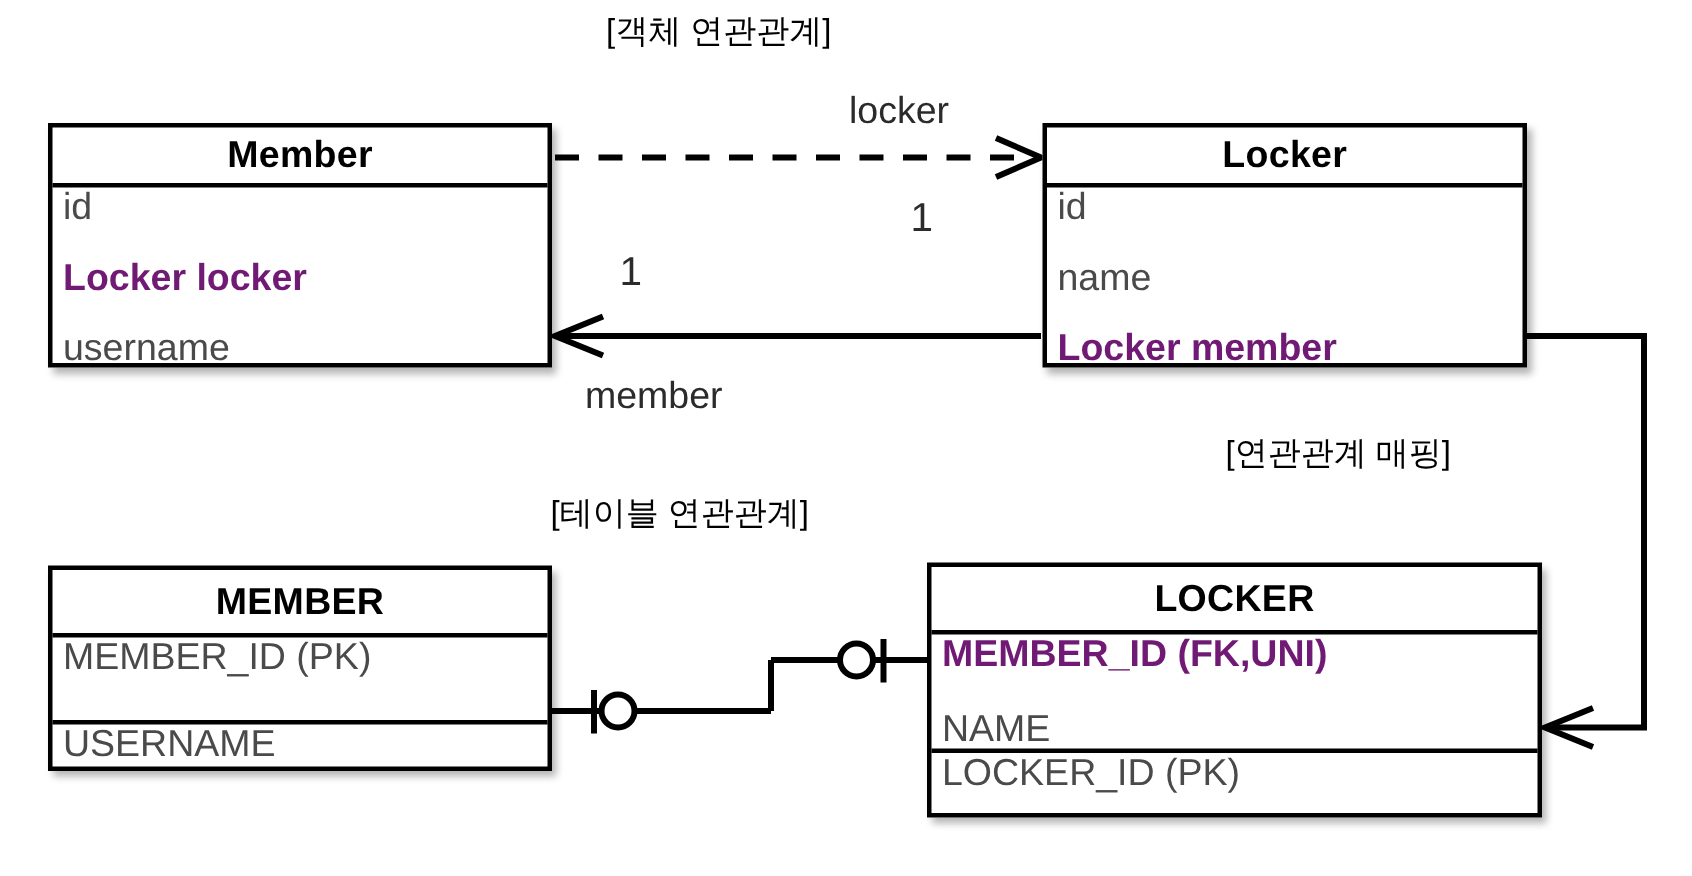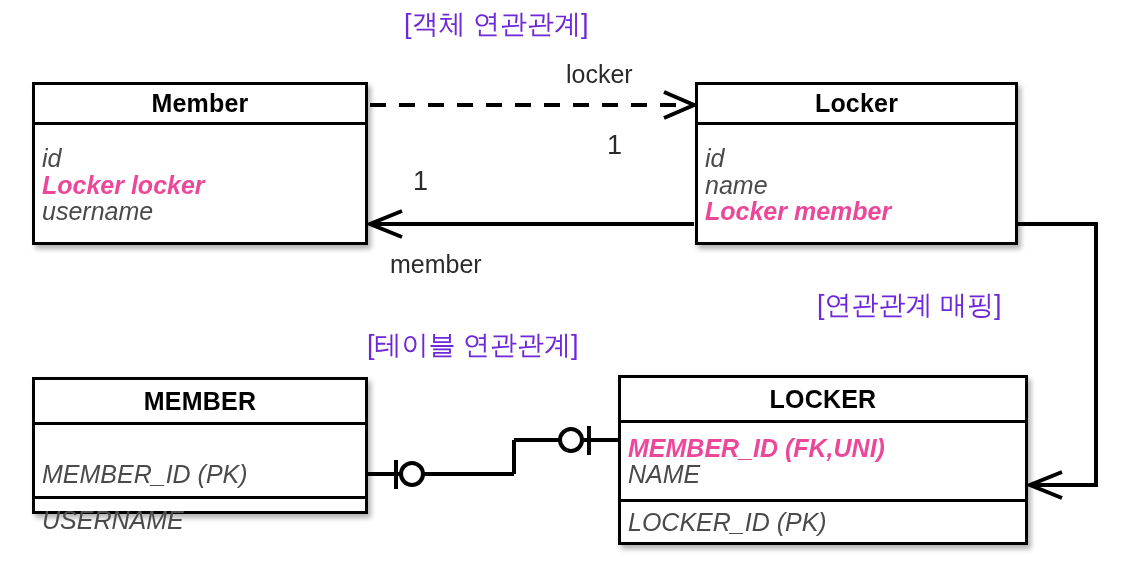--- a/index.html
+++ b/index.html
@@ -37,51 +37,50 @@
     display: flex;
     align-items: center;
     justify-content: center;
     letter-spacing: 0.2px;
   }
   .ent-section {
     box-sizing: border-box;
     padding: 0 0 0 7px;
     display: flex;
     flex-direction: column;
-    justify-content: center;
-    font-style: italic;
+    justify-content: space-between;
   }
   .ent-section + .ent-section {
     border-top: 3px solid #000000;
   }
   .field {
     color: #4a4a4a;
     white-space: nowrap;
     line-height: 1.06;
   }
   .field.bold {
-    color: #ec4899;
+    color: #701a75;
     font-weight: bold;
   }
 
   
   .obj .ent-title { font-size: 25px; height: 40px; }
   .obj .field { font-size: 25px; }
 
   
   .tbl .ent-title { font-size: 25px; height: 45px; }
   .tbl .field { font-size: 25px; }
 
   
   .lbl {
     position: absolute;
     white-space: nowrap;
     color: #2b2b2b;
   }
-  .lbl-kr    { font-size: 27px; color: #6d28d9; }
+  .lbl-kr    { font-size: 22px; color: #000000; }
   .lbl-role  { font-size: 25px; color: #2b2b2b; }
   .lbl-card  { font-size: 27px; color: #2b2b2b; }
 
   
   #wires {
     position: absolute;
     left: 0; top: 0;
     width: 1128px;
     height: 584px;
     pointer-events: none;
@@ -154,21 +153,21 @@
   <div class="lbl lbl-role" style="left:566px; top:60px;">locker</div>
 
   <div class="lbl lbl-card" style="left:607px; top:130px;">1</div>
 
   <div class="lbl lbl-card" style="left:413px; top:166px;">1</div>
 
   <div class="lbl lbl-role" style="left:390px; top:250px;">member</div>
 
   <div class="ent-box tbl" style="left:32px; top:377px; width:336px; height:137px;">
     <div class="ent-title">MEMBER</div>
-    <div class="ent-section" style="height:43px;margin-top:28px;">
+    <div class="ent-section" style="height:55px;">
       <div class="field">MEMBER_ID (PK)</div>
     </div>
     <div class="ent-section" style="height:45px;">
       <div class="field">USERNAME</div>
     </div>
   </div>
 
   <div class="ent-box tbl" style="left:618px; top:375px; width:410px; height:170px;">
     <div class="ent-title">LOCKER</div>
     <div class="ent-section" style="height:76px;">

